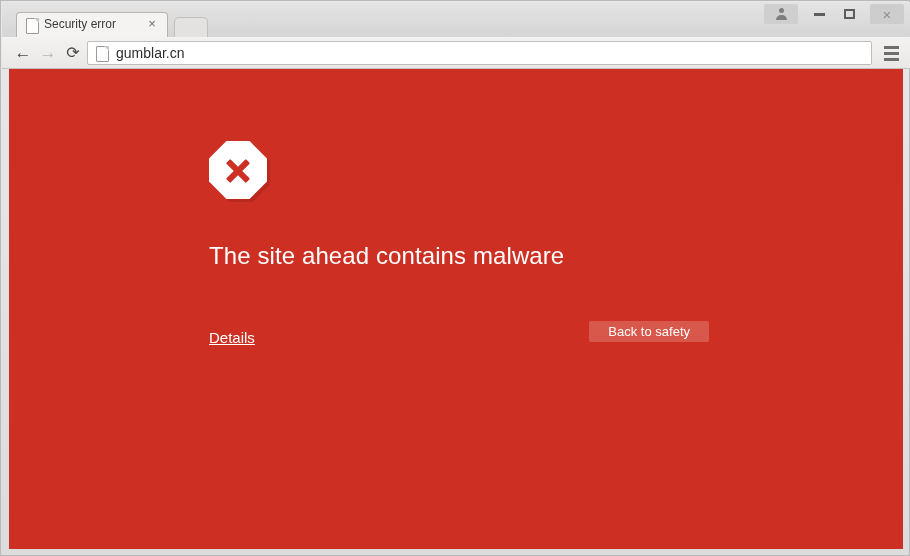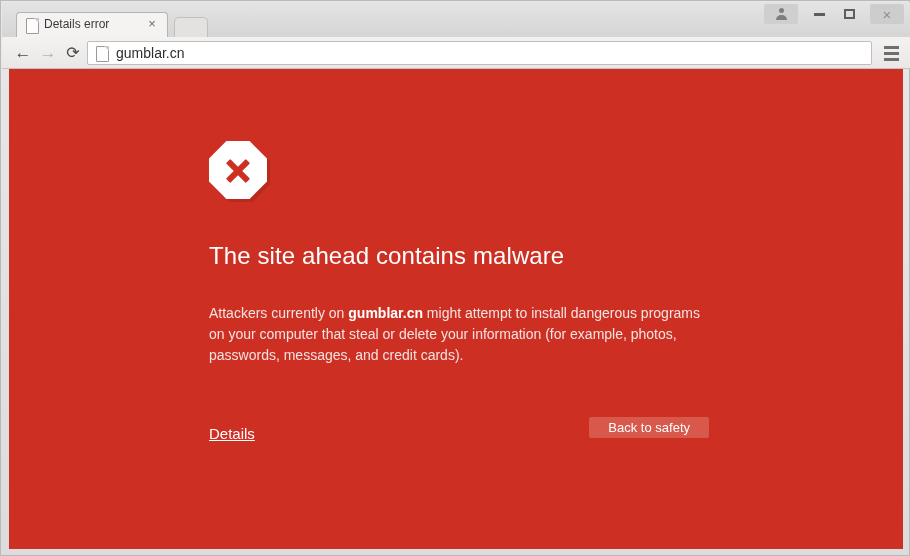--- a/index.html
+++ b/index.html
@@ -383,21 +383,21 @@
 </style>
 </head>
 <body>
 
 <div class="window">
   <div class="window-frame">
 
     <div class="tabstrip">
       <div class="tab">
         <span class="tab-favicon"></span>
-        <span class="tab-title">Details error</span>
+        <span class="tab-title">Security error</span>
         <span class="tab-close">×</span>
       </div>
       <div class="tab-newstub"></div>
 
       <div class="winbtns">
         <div class="winbtn avatar">
           <span class="glyph-avatar"></span>
         </div>
         <div class="winbtn">
           <span class="glyph-min"></span>
@@ -433,21 +433,20 @@
 
         <div class="warn-icon">
           <div class="octagon-shadow"></div>
           <div class="octagon">
             <div class="x-mark"></div>
           </div>
         </div>
 
         <h1 class="headline">The site ahead contains malware</h1>
 
-        <p class="para"><span>Attackers currently on </span><b>gumblar.cn</b><span> might attempt to install dangerous programs on your computer that steal or delete your information (for example, photos, passwords, messages, and credit cards).</span></p>
 
 
         <div class="actions">
           <a class="details-link" href="#">Details</a>
           <button class="safety-btn">Back to safety</button>
         </div>
 
       </div>
     </div>
 

